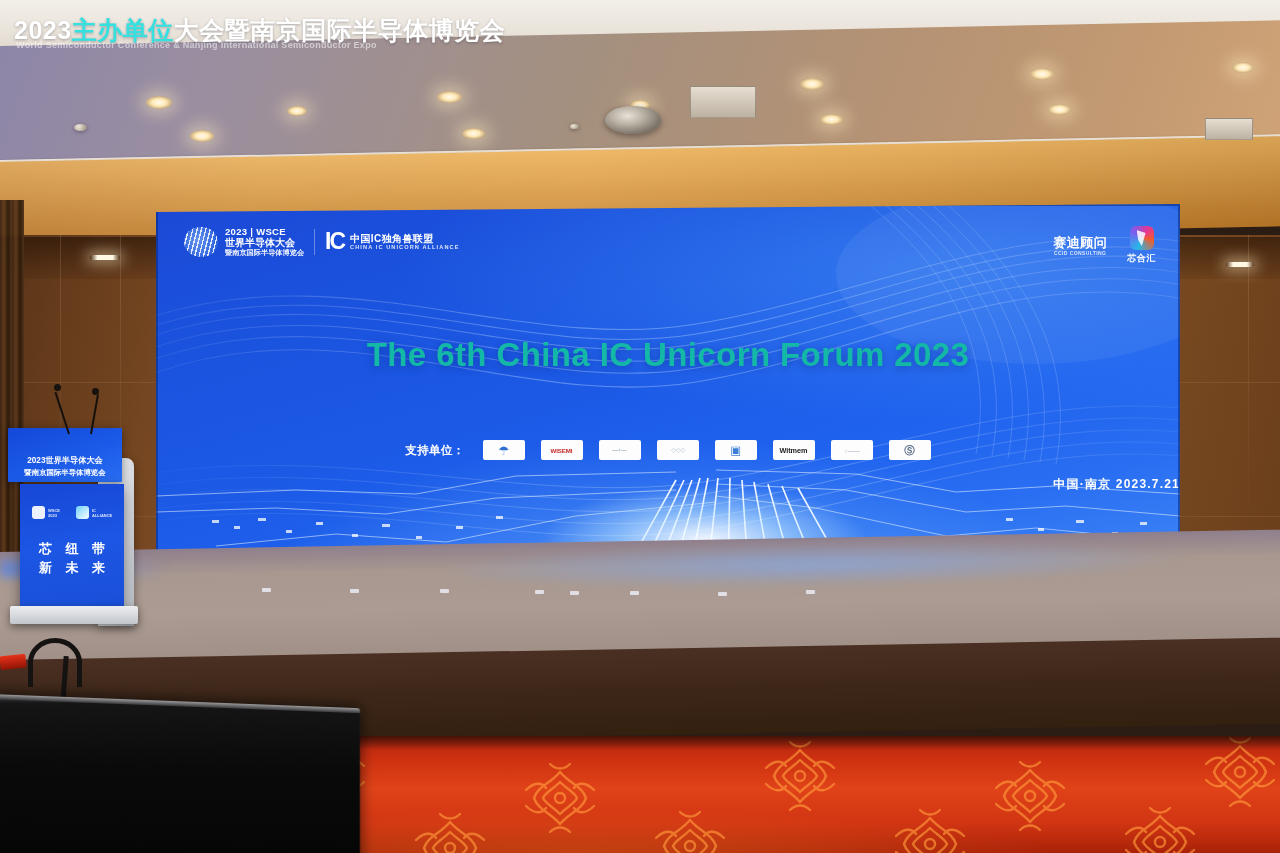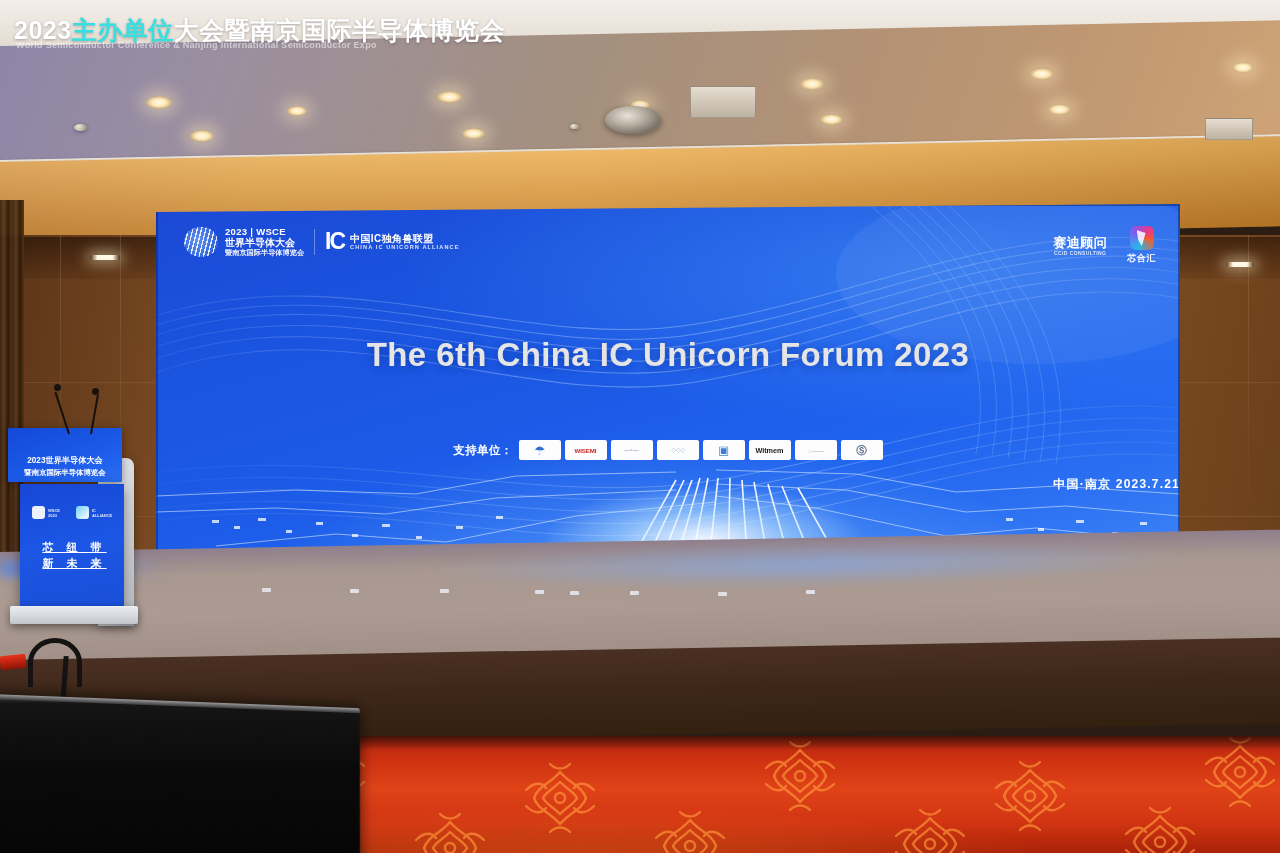--- a/index.html
+++ b/index.html
@@ -164,31 +164,31 @@
 
   
   .title-cn{
     position:absolute;left:0;right:0;top:78px;text-align:center;
     font-size:45px;font-weight:900;color:#fff;letter-spacing:1px;
     text-shadow:0 2px 10px rgba(0,30,110,.45);
     white-space:nowrap;
   }
   .title-en{
     position:absolute;left:0;right:0;top:132px;text-align:center;
-    font-size:33px;font-weight:700;color:#e5e5e5;letter-spacing:.4px;
+    font-size:33px;font-weight:700;color:#14b8a6;letter-spacing:.4px;
     text-shadow:0 2px 9px rgba(0,30,110,.4);
     white-space:nowrap;
   }
   .host-line{
     position:absolute;left:0;right:0;top:204px;text-align:center;
     font-size:11.5px;font-weight:700;color:#fff;letter-spacing:.4px;
   }
   .support-row{
     position:absolute;left:0;right:0;top:236px;
-    display:flex;align-items:center;justify-content:center;gap:4px;
+    display:flex;align-items:center;justify-content:center;gap:16px;
   }
   .support-label{font-size:11.5px;font-weight:700;color:#fff;letter-spacing:.4px;margin-right:2px;}
   .sp-tile{
     width:42px;height:20px;border-radius:2px;
     background:#fdfdfe;
     display:flex;align-items:center;justify-content:center;
     overflow:hidden;
   }
   .sp-tile span{
     font-size:6.4px;font-weight:800;letter-spacing:-.1px;
@@ -250,23 +250,22 @@
     box-shadow:0 4px 12px rgba(0,0,0,.45);
   }
   .podium-body .marks{
     position:absolute;left:12px;top:22px;display:flex;gap:16px;align-items:center;
   }
   .pm{width:13px;height:13px;border-radius:3px;background:rgba(255,255,255,.92);}
   .pm.two{background:linear-gradient(135deg,#6fd0ff,#fff);}
   .pm-lab{font-size:4px;color:rgba(255,255,255,.85);font-weight:700;line-height:1.25;}
   .podium-slogan{
     position:absolute;left:0;right:0;top:56px;text-align:center;
-    color:#fff;font-weight:900;line-height:1.45;font-size:11px;letter-spacing:5px;
+    color:#fff;font-weight:900;line-height:1.45;font-size:13px;letter-spacing:5px;
     text-indent:5px;
-    text-decoration:underline;
   }
   .podium-stand{
     position:absolute;left:92px;top:30px;width:36px;height:168px;
     background:linear-gradient(100deg,#f2f3f5,#d6d9de 60%,#b9bdc4);
     border-radius:4px 8px 0 0;
     box-shadow:0 3px 10px rgba(0,0,0,.35);
   }
   .podium-base{
     position:absolute;left:4px;top:178px;width:128px;height:18px;
     background:linear-gradient(180deg,#eceef1,#c2c6cc);

